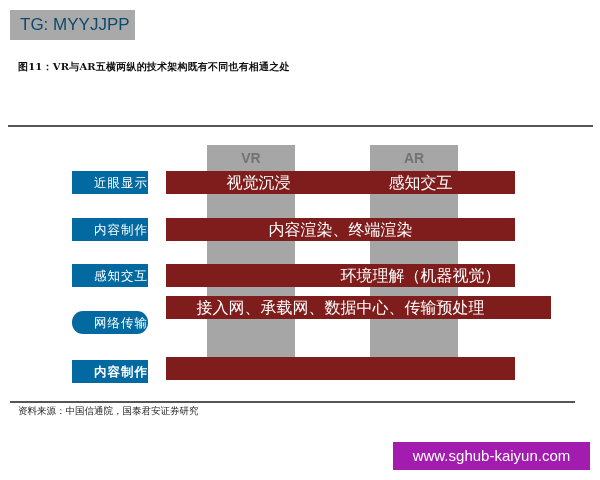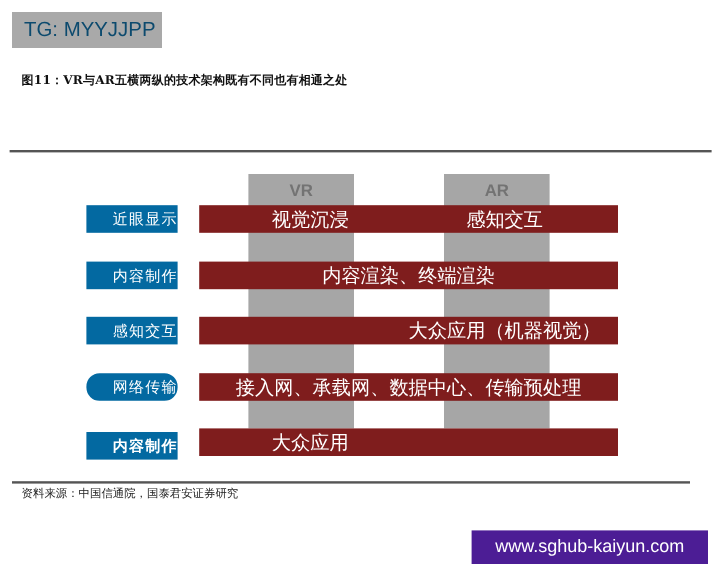--- a/index.html
+++ b/index.html
@@ -13,21 +13,21 @@
   .col-head { position:absolute; top:145px; width:88px; height:26px; color:#737373; text-align:center;
               font-family:"Liberation Sans", sans-serif; font-weight:bold; font-size:14px; line-height:26px; }
   .label { position:absolute; left:72px; width:76px; height:23px; background:#0369a1; color:#fff;
            font-size:12.5px; text-align:right; line-height:23px; letter-spacing:1px; }
   .bar { position:absolute; left:166px; width:349px; height:23px; background:#7f1d1d; color:#fff; font-size:16px; line-height:23px; }
   .bar span { position:absolute; top:0; text-align:center; white-space:nowrap; }
   .cell-vr { left:0; width:185px; }
   .cell-ar { left:160px; width:189px; }
   .cell-full { left:0; width:349px; }
   .source { position:absolute; left:18px; top:405px; font-family:"DejaVu Serif", serif; font-size:9.5px; color:#222; }
-  .wm-bot { position:absolute; left:393px; top:442px; width:197px; height:28px; background:#4c1d95; color:#fff;
+  .wm-bot { position:absolute; left:393px; top:442px; width:197px; height:28px; background:#a21caf; color:#fff;
             font-family:"Liberation Sans", sans-serif; font-size:15px; line-height:28px; text-align:center; }
 </style>
 </head>
 <body>
 
 <div class="wm-top">TG: MYYJJPP</div>
 <div class="fig-title">图11：VR与AR五横两纵的技术架构既有不同也有相通之处</div>
 <div class="rule" style="left:8px; top:125px; width:585px;"></div>
 
 <div>
@@ -42,29 +42,28 @@
     <span class="cell-ar">感知交互</span>
   </div>
 
   <div class="label" style="top:218px;">内容制作</div>
   <div class="bar" style="top:218px;">
     <span class="cell-full">内容渲染、终端渲染</span>
   </div>
 
   <div class="label" style="top:264px;">感知交互</div>
   <div class="bar" style="top:264px;">
-    <span class="cell-ar">大众应用（机器视觉）</span>
+    <span class="cell-ar">环境理解（机器视觉）</span>
   </div>
 
   <div class="label" style="top:311px;border-radius:11px;">网络传输</div>
-  <div class="bar" style="top:311px;">
+  <div class="bar" style="top:296px;padding-left:36px;">
     <span class="cell-full">接入网、承载网、数据中心、传输预处理</span>
   </div>
 
   <div class="label" style="top:360px;font-weight:bold;">内容制作</div>
   <div class="bar" style="top:357px;">
-    <span class="cell-vr">大众应用</span>
   </div>
 </div>
 
 <div class="rule" style="left:10px; top:401px; width:565px;"></div>
 <div class="source">资料来源：中国信通院，国泰君安证券研究</div>
 <div class="wm-bot">www.sghub-kaiyun.com</div>
 
 </body></html>

